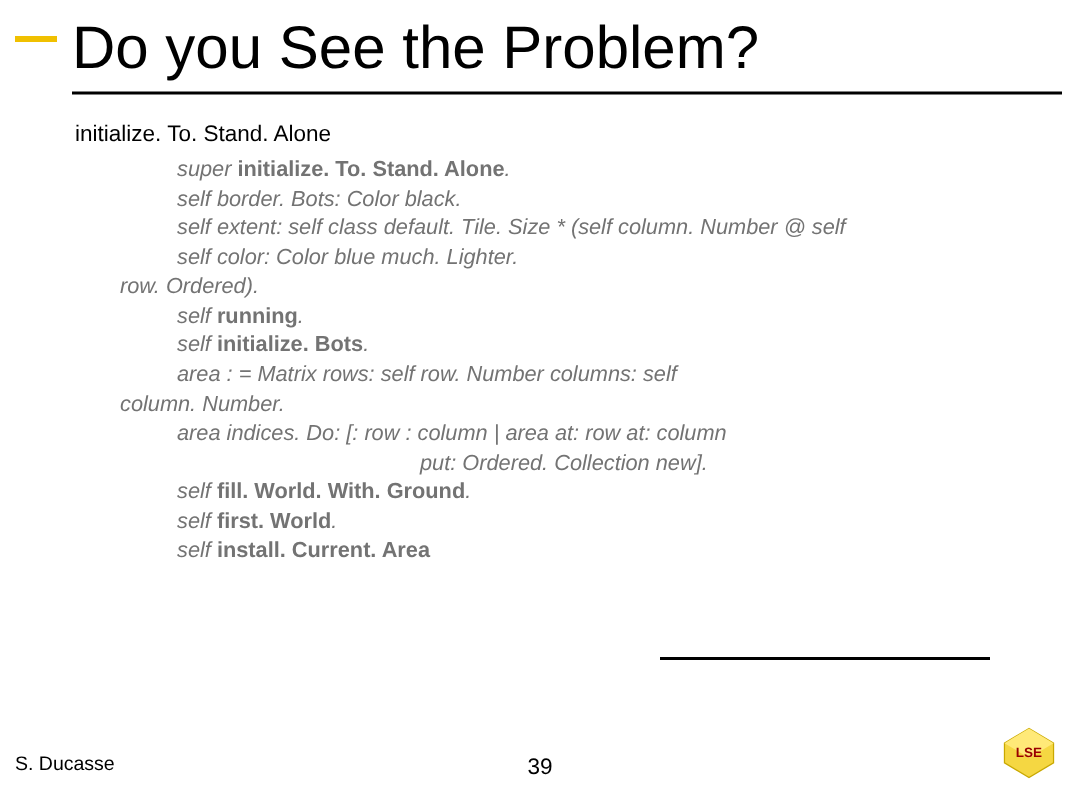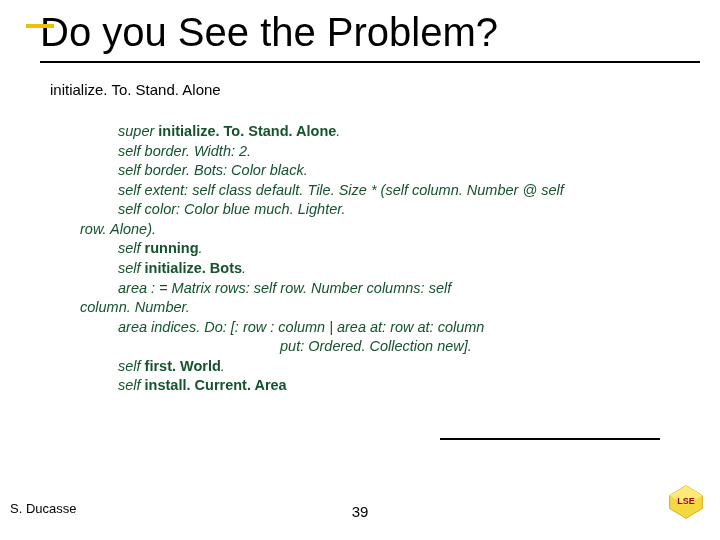--- a/index.html
+++ b/index.html
@@ -6,22 +6,21 @@
   body {
     width: 720px;
     height: 540px;
     background: #ffffff;
     font-family: Arial, Helvetica, sans-serif;
     position: relative;
     overflow: hidden;
   }
   .title-wrap {
     position: relative;
-    padding: 10px 0 0 24px;
-    margin-left: 16px;
+    padding: 10px 0 0 48px;
   }
   .title-accent {
     position: absolute;
     left: 10px;
     top: 24px;
     width: 28px;
     height: 4px;
     background: #f0c000;
   }
   .title {
@@ -33,25 +32,25 @@
     width: 660px;
   }
   .subhead {
     margin: 18px 0 0 50px;
     font-size: 15px;
     font-weight: 400;
     color: #000;
     font-family: Arial, sans-serif;
   }
   .code-block {
-    margin: 24px 0 0 80px;
+    margin: 6px 0 0 80px;
     width: 600px;
     font-size: 14.5px;
     line-height: 1.35;
-    color: #14532d;
+    color: #737373;
   }
   .code-block p { margin: 0; }
   .indent { padding-left: 38px; }
   .indent2 { padding-left: 200px; }
   .kw { font-weight: 700; font-style: normal; }
   .ital { font-style: italic; }
   .footer-rule {
     position: absolute;
     right: 60px;
     top: 438px;
@@ -95,31 +94,31 @@
 
 <div class="title-wrap">
   <div class="title-accent"></div>
   <h1 class="title">Do you See the Problem?</h1>
 </div>
 
 <div class="subhead">initialize. To. Stand. Alone</div>
 
 <div class="code-block">
   <p class="indent"><span class="ital">super </span><span class="kw">initialize. To. Stand. Alone</span><span class="ital">.</span></p>
-  <p class="indent ital">self border. Width: 2.</p>
   <p class="indent ital">self border. Bots: Color black.</p>
   <p class="indent ital">self extent: self class default. Tile. Size * (self column. Number @ self</p>
   <p class="indent ital">self color: Color blue much. Lighter.</p>
-  <p class="ital">row. Alone).</p>
+  <p class="ital">row. Ordered).</p>
   <p class="indent"><span class="ital">self </span><span class="kw">running</span><span class="ital">.</span></p>
   <p class="indent"><span class="ital">self </span><span class="kw">initialize. Bots</span><span class="ital">.</span></p>
   <p class="indent ital">area : = Matrix rows: self row. Number columns: self</p>
   <p class="ital">column. Number.</p>
   <p class="indent ital">area indices. Do: [: row : column | area at: row at: column</p>
   <p class="indent2 ital">put: Ordered. Collection new].</p>
+  <p class="indent"><span class="ital">self </span><span class="kw">fill. World. With. Ground</span><span class="ital">.</span></p>
   <p class="indent"><span class="ital">self </span><span class="kw">first. World</span><span class="ital">.</span></p>
   <p class="indent"><span class="ital">self </span><span class="kw">install. Current. Area</span></p>
 </div>
 
 <div class="footer-rule"></div>
 
 <div class="footer">
   <div class="author">S. Ducasse</div>
   <div class="page-num">39</div>
   <svg class="logo" viewBox="0 0 48 44">

